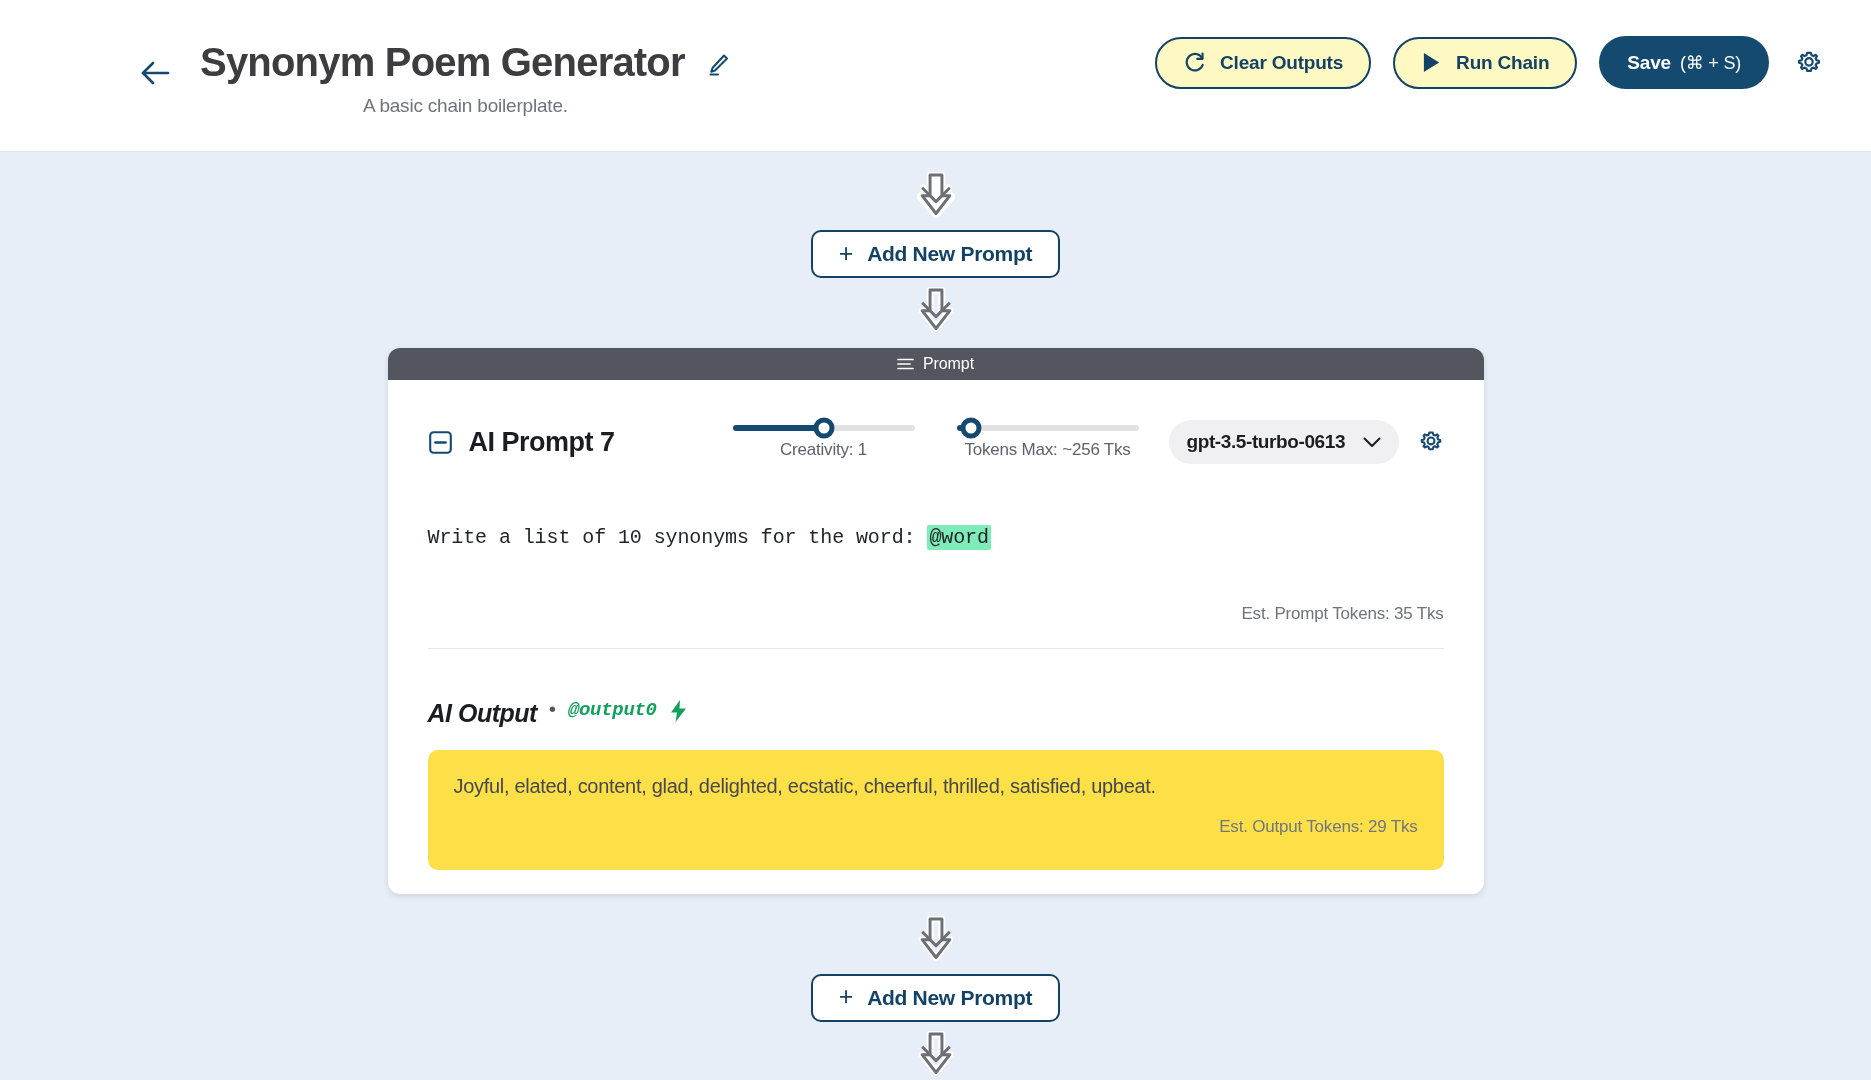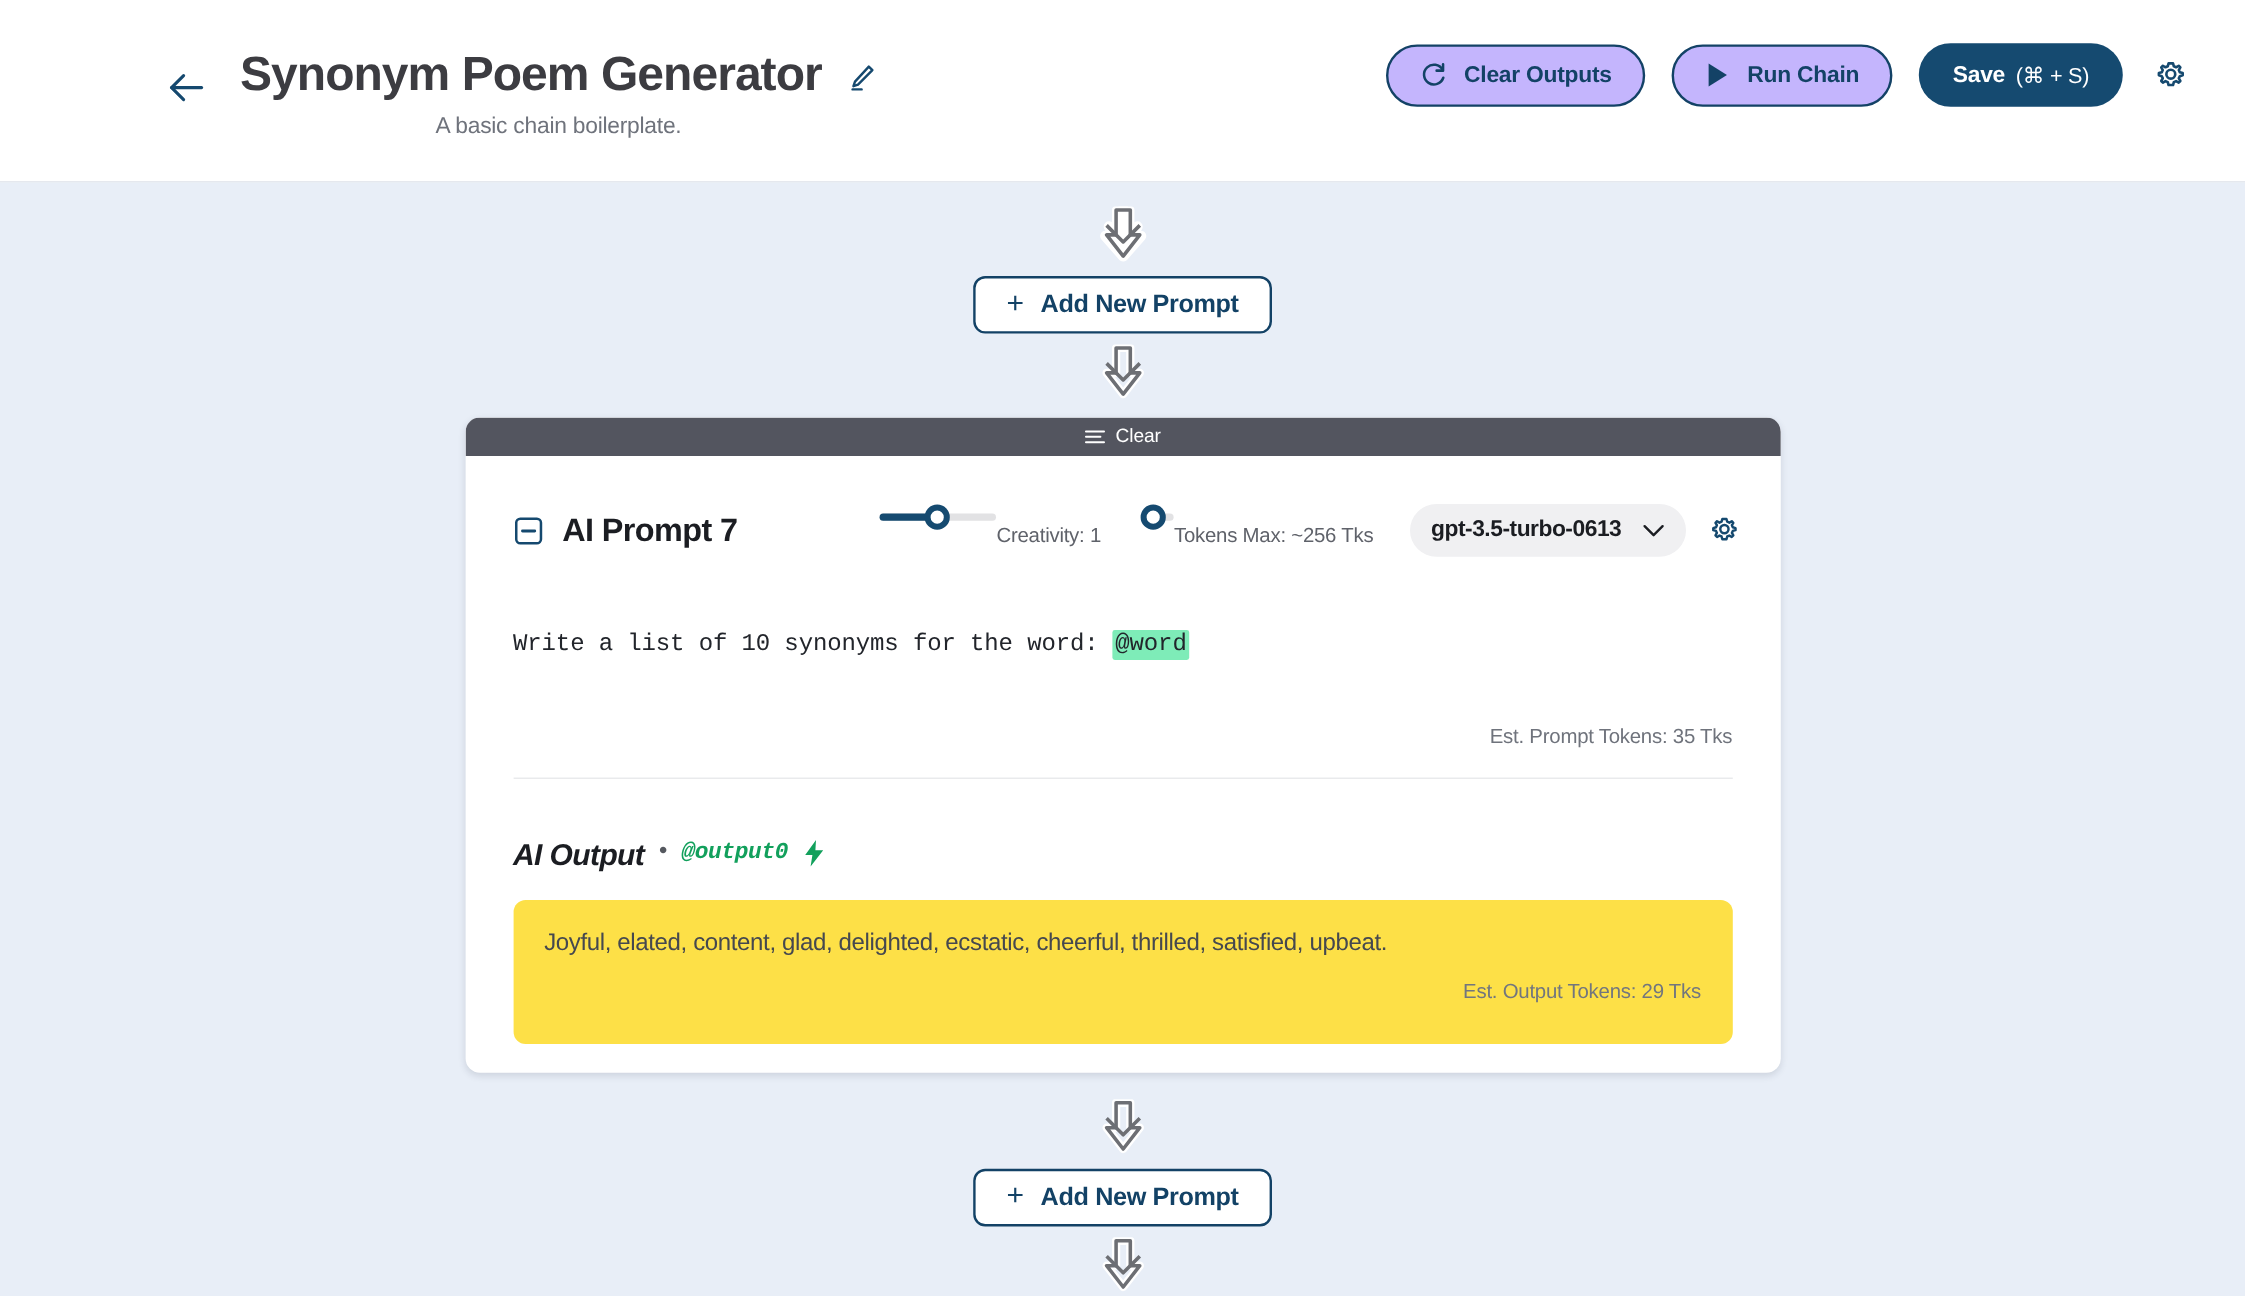--- a/index.html
+++ b/index.html
@@ -94,21 +94,21 @@
     letter-spacing: -0.2px;
     cursor: pointer;
     white-space: nowrap;
   }
 
   .btn-outline {
     height: 52px;
     padding: 0 26px;
     border: 2px solid #134266;
     border-radius: 26px;
-    background: #c4b5fd;
+    background: #fef9c3;
     color: #134266;
   }
 
   .btn-primary {
     height: 53px;
     padding: 0 28px;
     border: none;
     border-radius: 27px;
     background: #154a70;
     color: #ffffff;
@@ -221,22 +221,22 @@
   .prompt-name {
     font-size: 27px;
     font-weight: bold;
     color: #1b1d22;
     letter-spacing: -0.5px;
     white-space: nowrap;
   }
 
   .slider-group {
     display: flex;
-    flex-direction: row;
-    align-items: flex-start;
+    flex-direction: column;
+    align-items: center;
     width: 185px;
   }
 
   .slider-group.creativity { margin-left: 118px; }
   .slider-group.tokens { margin-left: 42px; }
 
   .slider-track {
     position: relative;
     width: 182px;
     height: 6px;
@@ -452,21 +452,21 @@
     <path d="M16 3 L28 3 L28 24 L36 24 L22 42 L8 24 L16 24 Z" fill="none" stroke="#6d6f74" stroke-width="3" stroke-linejoin="round"></path>
     <path d="M8 16 L22 30 L36 16" fill="none" stroke="#6d6f74" stroke-width="3" stroke-linejoin="round"></path>
   </svg>
 
   <div class="prompt-card">
 
     <div class="card-header">
       <svg width="17" height="14" viewBox="0 0 17 14">
         <path d="M1 2.5 L16 2.5 M1 7 L13 7 M1 11.5 L16 11.5" stroke="#ffffff" stroke-width="1.7" stroke-linecap="round"></path>
       </svg>
-      <span class="card-header-label">Clear</span>
+      <span class="card-header-label">Prompt</span>
     </div>
 
     <div class="card-body">
 
       <div class="prompt-toolbar">
 
         <button class="collapse-btn">
           <svg width="25" height="25" viewBox="0 0 25 25">
             <rect x="2.2" y="2.2" width="20.6" height="20.6" rx="3.4" fill="none" stroke="#15496f" stroke-width="2.1"></rect>
             <path d="M7.4 12.5 L17.6 12.5" stroke="#15496f" stroke-width="2.4" stroke-linecap="round"></path>

